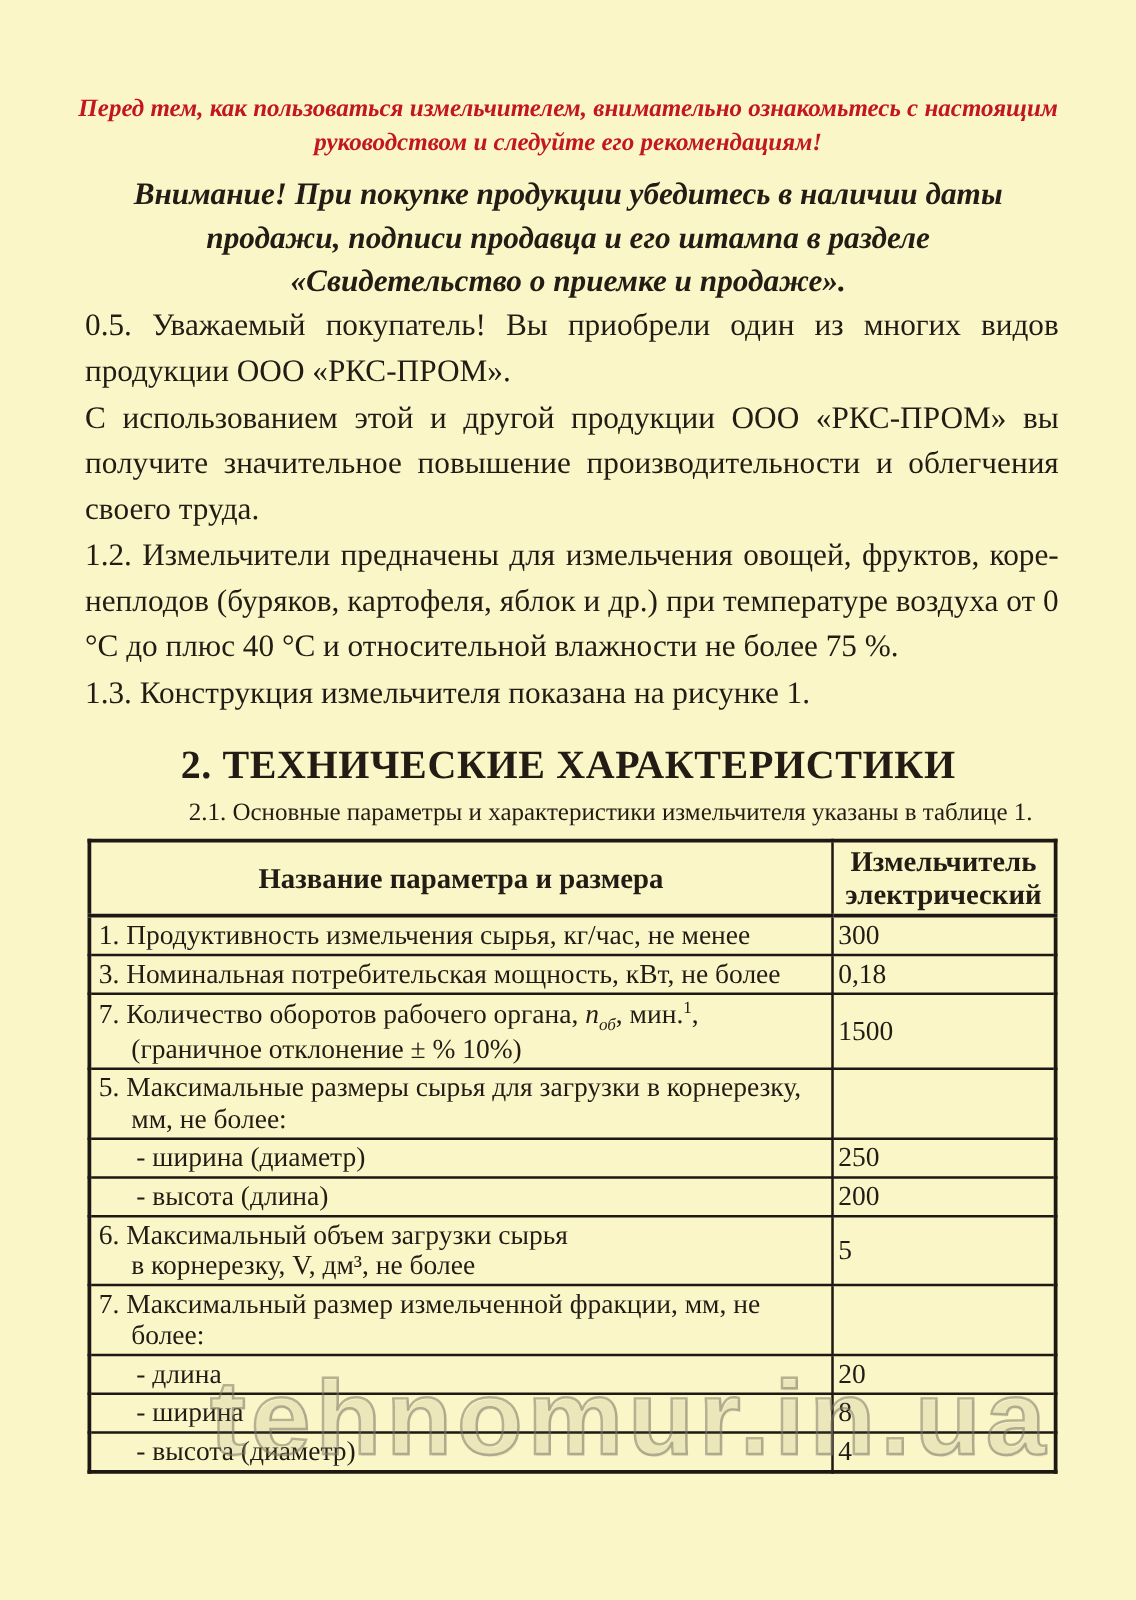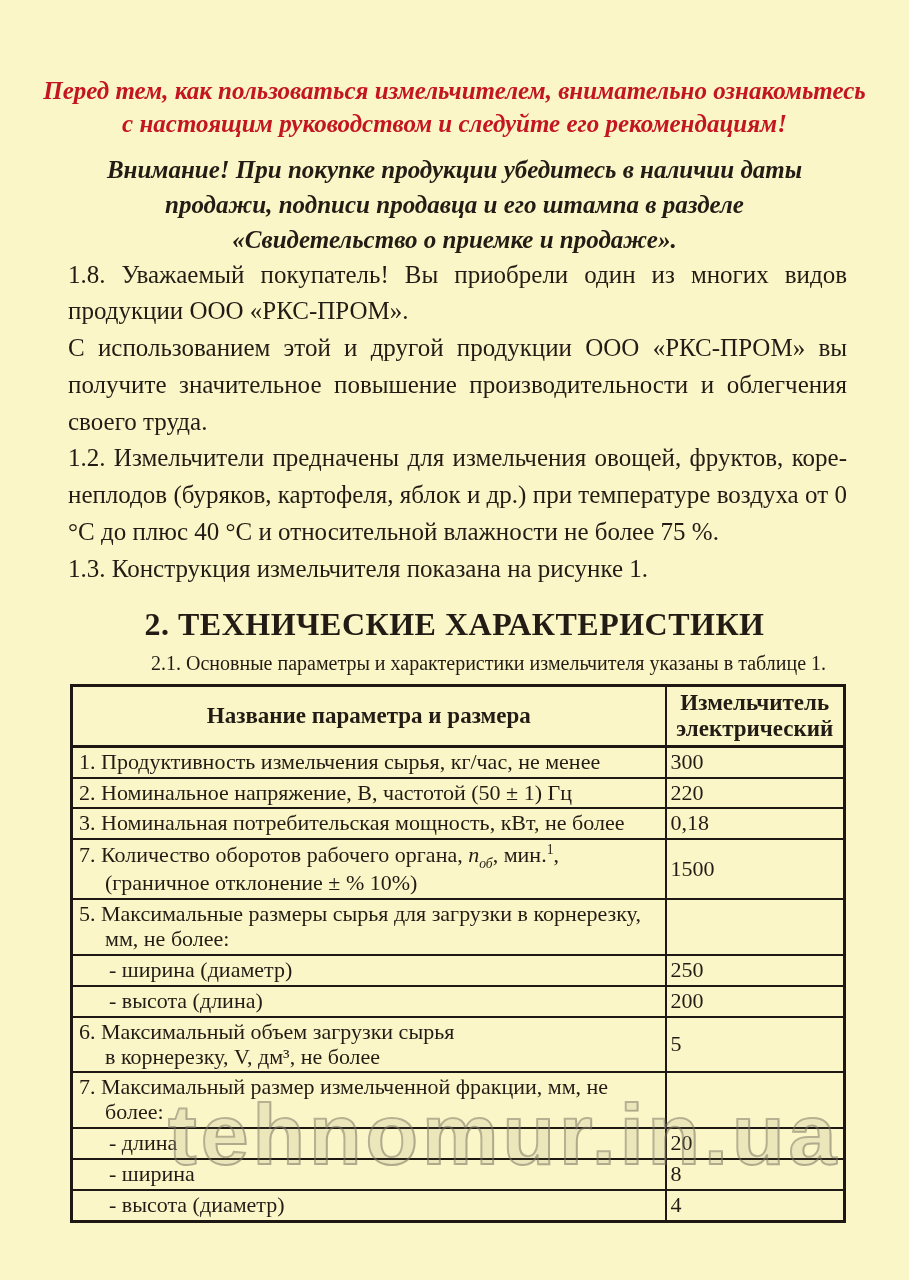--- a/index.html
+++ b/index.html
@@ -7,21 +7,21 @@
     width: 909px; height: 1280px;
     background: #fbf6c8;
     font-family: "Liberation Serif", "DejaVu Serif", serif;
     color: #221c15;
     overflow: hidden;
   }
   .page { position: relative; width: 909px; height: 1280px; box-sizing: border-box; padding-top: 74px; }
 
   .red-notice {
     color: #c3161f; font-weight: bold; font-style: italic;
-    font-size: 25px; line-height: 1.33; text-align: center;
+    font-size: 20px; line-height: 1.33; text-align: center;
     margin: 0 42px;
   }
   .attention {
     font-weight: bold; font-style: italic;
     font-size: 25px; line-height: 1.4; text-align: center;
     max-width: 706px; margin: 11px auto 0;
   }
   .section-title {
     font-size: 32px; font-weight: bold; text-align: center;
     margin: 15px 0 5px; letter-spacing: 0.5px;
@@ -70,21 +70,21 @@
 <body>
 
 <div class="page">
 
   <div class="red-notice">Перед тем, как пользоваться измельчителем, внимательно ознакомьтесь с настоящим руководством и следуйте его рекомендациям!</div>
 
   <div class="attention">Внимание! При покупке продукции убедитесь в наличии даты продажи, подписи продавца и его штампа в разделе «Свидетельство о приемке и продаже».</div>
 
 
   <div class="content">
-    <p>1.8. Уважаемый покупатель! Вы приобрели один из многих видов продукции ООО «РКС-ПРОМ».</p>
+    <p>0.5. Уважаемый покупатель! Вы приобрели один из многих видов продукции ООО «РКС-ПРОМ».</p>
     <p>С использованием этой и другой продукции ООО «РКС-ПРОМ» вы получите значительное повышение производительности и облегчения своего труда.</p>
     <p>1.2. Измельчители предначены для измельчения овощей, фруктов, коре-неплодов (буряков, картофеля, яблок и др.) при температуре воздуха от 0 °С до плюс 40 °С и относительной влажности не более 75 %.</p>
     <p>1.3. Конструкция измельчителя показана на рисунке 1.</p>
   </div>
 
   <div class="section-title section2-title">2. ТЕХНИЧЕСКИЕ ХАРАКТЕРИСТИКИ</div>
 
   <div class="intro">2.1. Основные параметры и характеристики измельчителя указаны в таблице 1.</div>
 
   <table class="specs">
@@ -95,24 +95,20 @@
     <thead>
       <tr>
         <th class="h-param">Название параметра и размера</th>
         <th class="h-value">Измельчитель электрический</th>
       </tr>
     </thead>
     <tbody>
         <tr>
           <td class="param">1. Продуктивность измельчения сырья, кг/час, не менее</td>
           <td class="value">300</td>
-        </tr>
-        <tr>
-          <td class="param">2. Номинальное напряжение, В, частотой (50 ± 1) Гц</td>
-          <td class="value">220</td>
         </tr>
         <tr>
           <td class="param">3. Номинальная потребительская мощность, кВт, не более</td>
           <td class="value">0,18</td>
         </tr>
         <tr>
           <td class="param"><span>7. Количество оборотов рабочего органа,  </span><span class="it">n</span><sub class="it">об</sub><span>, мин.</span><sup>1</sup><span>, (граничное отклонение ± % 10%)</span></td>
           <td class="value">1500</td>
         </tr>
         <tr>

